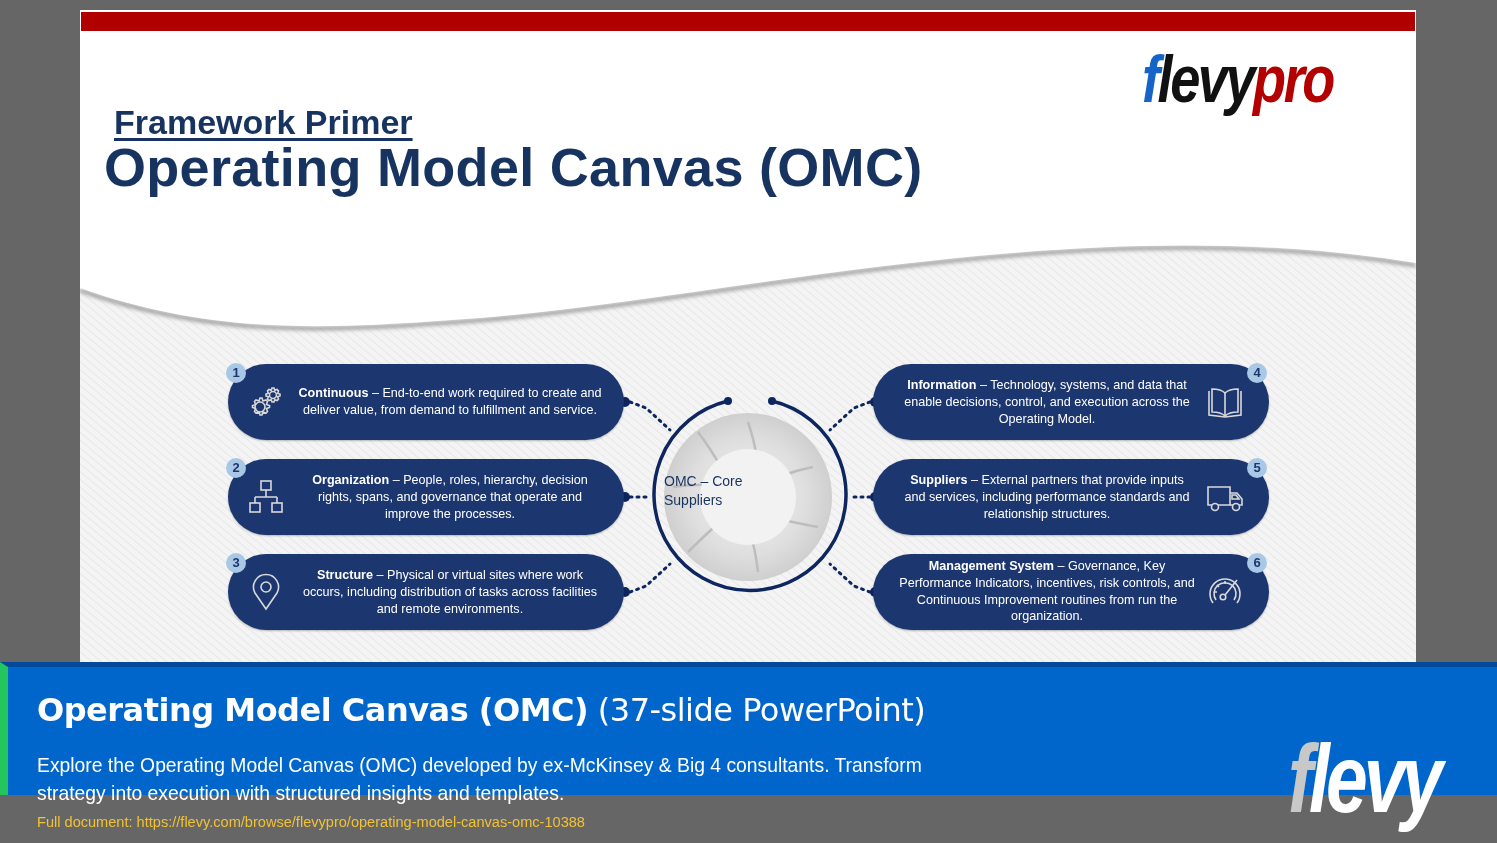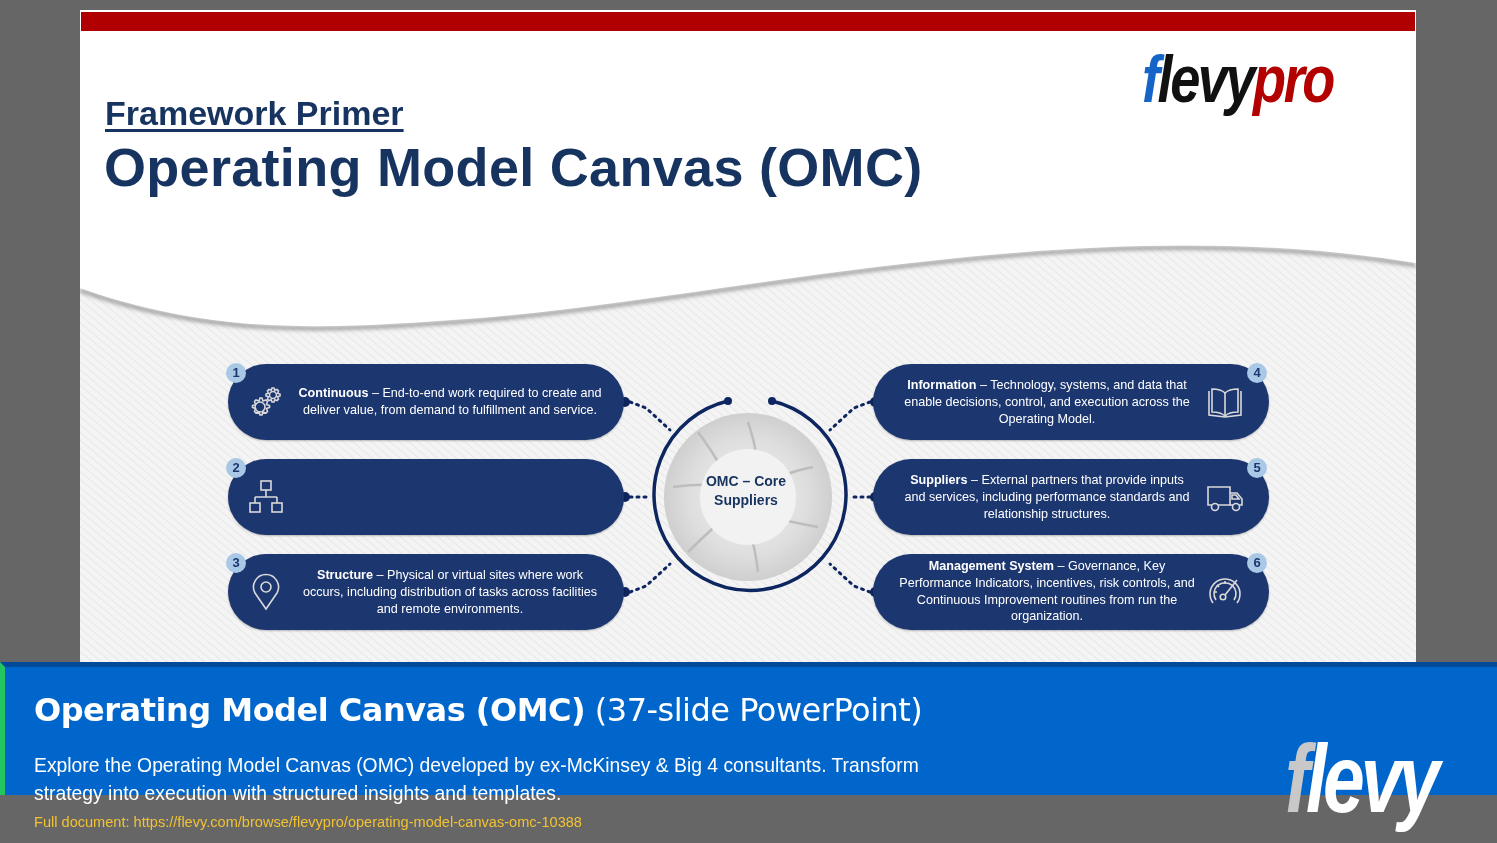--- a/index.html
+++ b/index.html
@@ -16,21 +16,21 @@
     position: absolute; left: 1px; top: 2px; right: 1px; height: 19px;
     background: #b00000;
   }
   .pattern-bg {
     position: absolute; left: 0; top: 0; width: 1336px; height: 652px;
   }
   .kicker {
     position: absolute; left: 25px; top: 84px;
     font-size: 34px; font-weight: bold; color: #17335f;
     text-decoration: underline; text-decoration-thickness: 3px; text-underline-offset: 4px;
-    margin: 0;
+    margin: 9px;
   }
   .title {
     position: absolute; left: 24px; top: 126px;
     font-size: 54px; font-weight: bold; color: #17335f; margin: 0; letter-spacing: 0.3px;
   }
   .brand-logo {
     position: absolute; left: 1062px; top: 36px;
     font-size: 66px; font-weight: bold; font-style: italic;
     letter-spacing: -3px; transform: scaleX(0.82); transform-origin: left top;
     font-family: "Liberation Sans", sans-serif; line-height: 1;
@@ -63,28 +63,28 @@
     line-height: 20px; text-align: center;
   }
   .card.left .badge { left: -2px; top: -1px; }
   .card.right .badge { right: 2px; top: -1px; }
 
   .core {
     position: absolute; left: 566px; top: 385px; width: 200px; height: 200px;
   }
   .core-label {
     position: absolute; left: 584px; top: 462px; width: 164px;
-    text-align: center; font-weight: bold; font-size: 14px; line-height: 19px;
+    font-weight: normal; font-size: 14px; line-height: 19px;
     color: #17335f;
   }
 
   .banner {
     position: absolute; left: 0; top: 662px; width: 1497px; height: 133px;
     background: #0066cc;
-    border-top: 5px solid #004a99; border-left: 5px solid #22c55e;
+    border-top: 5px solid #004a99; border-left: 8px solid #22c55e;
     box-sizing: border-box;
   }
   .banner-title {
     position: absolute; left: 29px; top: 24px; margin: 0;
     font-family: "DejaVu Sans", sans-serif; font-size: 32px; color: #ffffff;
     font-weight: bold; letter-spacing: -0.5px; white-space: nowrap;
   }
   .banner-title .sub { font-weight: normal; }
   .banner-desc {
     position: absolute; left: 29px; top: 84px; width: 1030px; margin: 0;
@@ -190,20 +190,21 @@
   </div>
 
   <div class="card left" style="left:148px;top:449px;">
     <span class="badge">2</span>
     <svg class="icon" viewBox="0 0 40 40" fill="none" stroke="#d9d9d9" stroke-width="1.6">
       <rect x="15" y="4" width="10" height="9"></rect>
       <path d="M20,13 L20,20 M9,20 L31,20 M9,20 L9,26 M31,20 L31,26"></path>
       <rect x="4" y="26" width="10" height="9"></rect>
       <rect x="26" y="26" width="10" height="9"></rect>
     </svg>
+    <div class="text"><b>Organization</b><span> – People, roles, hierarchy, decision rights, spans, and governance that operate and improve the processes.</span></div>
   </div>
 
   <div class="card left" style="left:148px;top:544px;">
     <span class="badge">3</span>
     <svg class="icon" viewBox="0 0 40 40" fill="none" stroke="#d9d9d9" stroke-width="1.6">
       <path d="M20,37 L9,21 A12.5,12.5 0 1,1 31,21 Z"></path>
       <circle cx="20" cy="15" r="5"></circle>
     </svg>
     <div class="text"><b>Structure</b><span> – Physical or virtual sites where work occurs, including distribution of tasks across facilities and remote environments.</span></div>
   </div>

